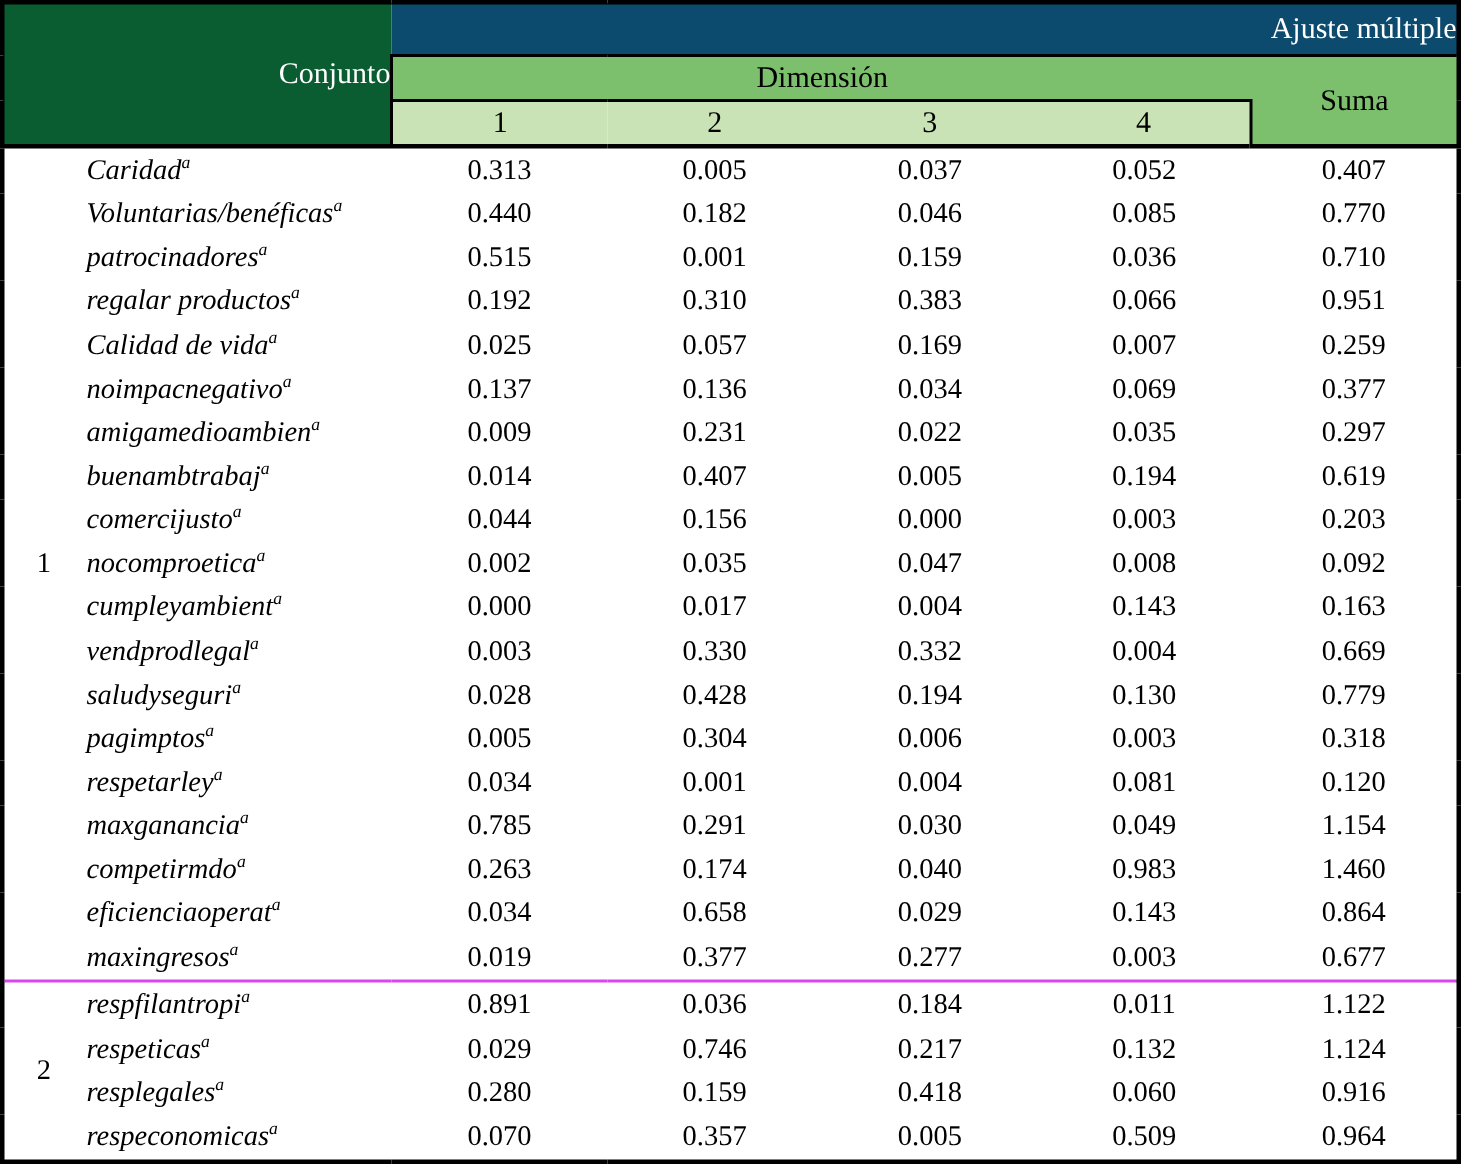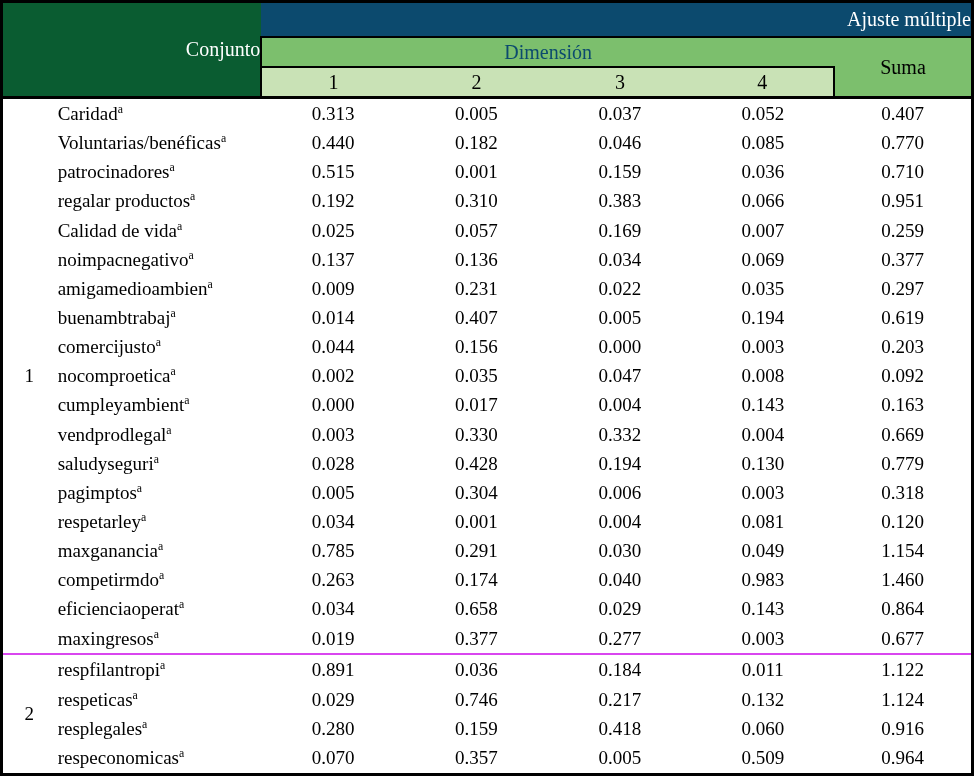--- a/index.html
+++ b/index.html
@@ -38,21 +38,21 @@
   }
   td.cell-ajuste {
     background: #0c4a6e;
     color: #ffffff;
     text-align: right;
     border-bottom: 2px solid #000000;
     height: 33px;
   }
   td.cell-dimension {
     background: #7cbf6d;
-    color: #0c4a6e;
+    color: #000000;
     text-align: center;
     border-left: 2px solid #000000;
     border-bottom: 2px solid #000000;
     height: 28px;
   }
   td.cell-suma {
     background: #7cbf6d;
     color: #000000;
     text-align: center;
     border-bottom: 3px solid #000000;
@@ -79,20 +79,21 @@
   }
   td.cell-group {
     text-align: center;
     vertical-align: middle;
   }
   td.cell-label {
     text-align: left;
     padding-left: 2px;
     white-space: nowrap;
     overflow: hidden;
+    font-style: italic;
   }
   td.cell-num {
     text-align: center;
   }
   tr.group-start td {
     border-top: 2px solid #d946ef;
   }
   sup {
     font-size: 0.62em;
     line-height: 0;

